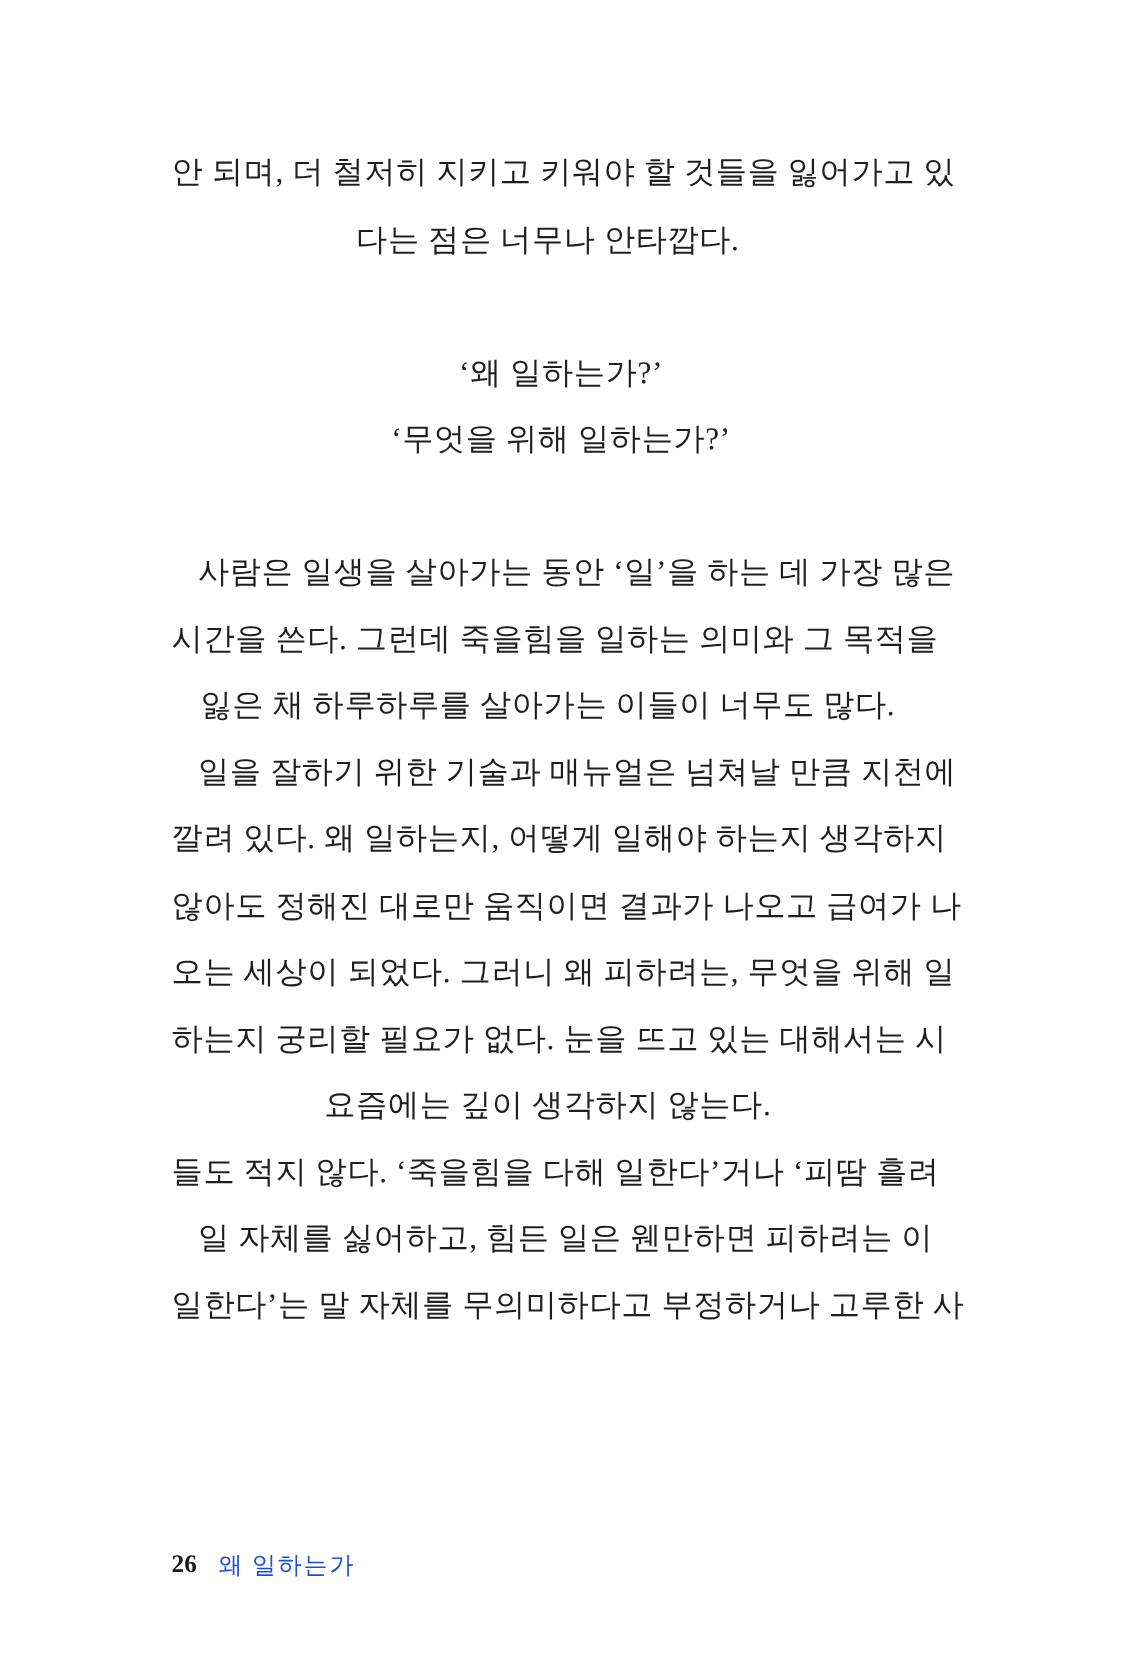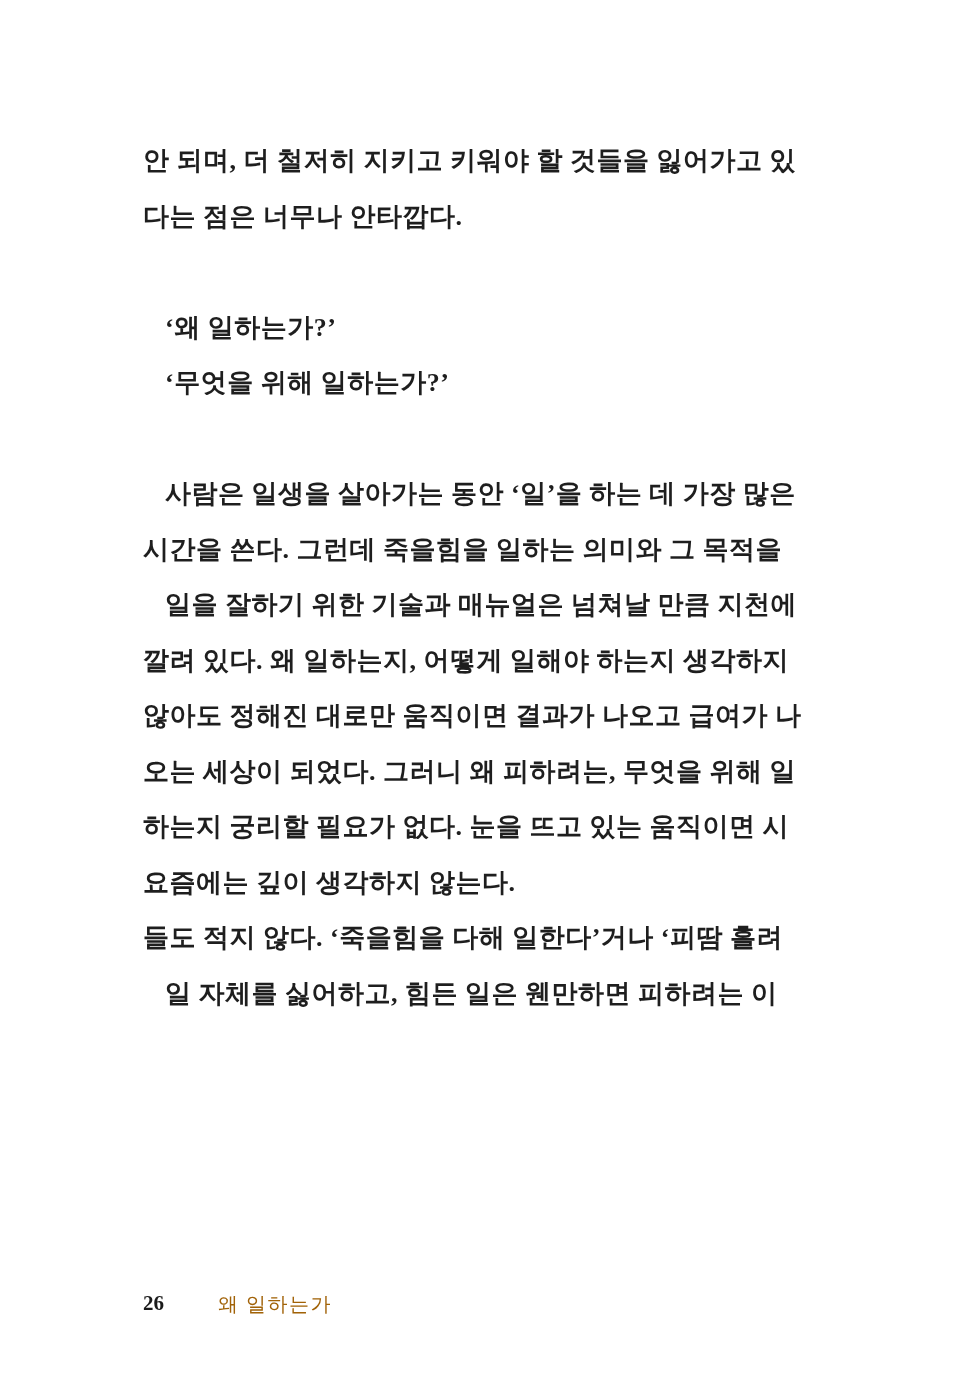--- a/index.html
+++ b/index.html
@@ -12,31 +12,30 @@
     width: 953px;
     height: 1400px;
     background: #ffffff;
     overflow: hidden;
     font-family: "Liberation Serif", "DejaVu Serif", serif;
     color: #1e1e1e;
   }
   .text-block {
     position: absolute;
     left: 143px;
-    top: 133px;
+    top: 116px;
     width: 627px;
     font-size: 26px;
     letter-spacing: 0.5px;
-    font-weight: bold;
   }
   .line {
     height: 55.5px;
     line-height: 55.5px;
     white-space: nowrap;
-    text-align: left;
+    text-align: center;
   }
   .line.just {
     text-align: justify;
     text-align-last: justify;
   }
   .line.indent {
     text-indent: 22px;
   }
   .line.blank {
     
@@ -50,43 +49,44 @@
     gap: 18px;
   }
   .page-num {
     font-weight: bold;
     font-size: 21px;
     color: #1a1a1a;
   }
   .running-title {
     font-size: 20px;
     letter-spacing: 1.5px;
-    color: #a16207;
-    margin-left: 36px;
+    color: #1d4ed8;
   }
 </style>
 </head>
 <body>
 
 <div class="page">
   <div class="text-block" id="text-block">
       <div class="line just">안 되며, 더 철저히 지키고 키워야 할 것들을 잃어가고 있</div>
       <div class="line">다는 점은 너무나 안타깝다.</div>
       <div class="line blank"></div>
       <div class="line indent">‘왜 일하는가?’</div>
       <div class="line indent">‘무엇을 위해 일하는가?’</div>
       <div class="line blank"></div>
       <div class="line indent just">사람은 일생을 살아가는 동안 ‘일’을 하는 데 가장 많은</div>
       <div class="line just">시간을 쓴다. 그런데 죽을힘을 일하는 의미와 그 목적을</div>
+      <div class="line">잃은 채 하루하루를 살아가는 이들이 너무도 많다.</div>
       <div class="line indent just">일을 잘하기 위한 기술과 매뉴얼은 넘쳐날 만큼 지천에</div>
       <div class="line just">깔려 있다. 왜 일하는지, 어떻게 일해야 하는지 생각하지</div>
       <div class="line just">않아도 정해진 대로만 움직이면 결과가 나오고 급여가 나</div>
       <div class="line just">오는 세상이 되었다. 그러니 왜 피하려는, 무엇을 위해 일</div>
-      <div class="line just">하는지 궁리할 필요가 없다. 눈을 뜨고 있는 움직이면 시</div>
+      <div class="line just">하는지 궁리할 필요가 없다. 눈을 뜨고 있는 대해서는 시</div>
       <div class="line">요즘에는 깊이 생각하지 않는다.</div>
       <div class="line just">들도 적지 않다. ‘죽을힘을 다해 일한다’거나 ‘피땀 흘려</div>
       <div class="line indent just">일 자체를 싫어하고, 힘든 일은 웬만하면 피하려는 이</div>
+      <div class="line just">일한다’는 말 자체를 무의미하다고 부정하거나 고루한 사</div>
     </div>
   <div class="footer">
     <span class="page-num">26</span>
     <span class="running-title">왜 일하는가</span>
   </div>
 </div>
 
 </body></html>

